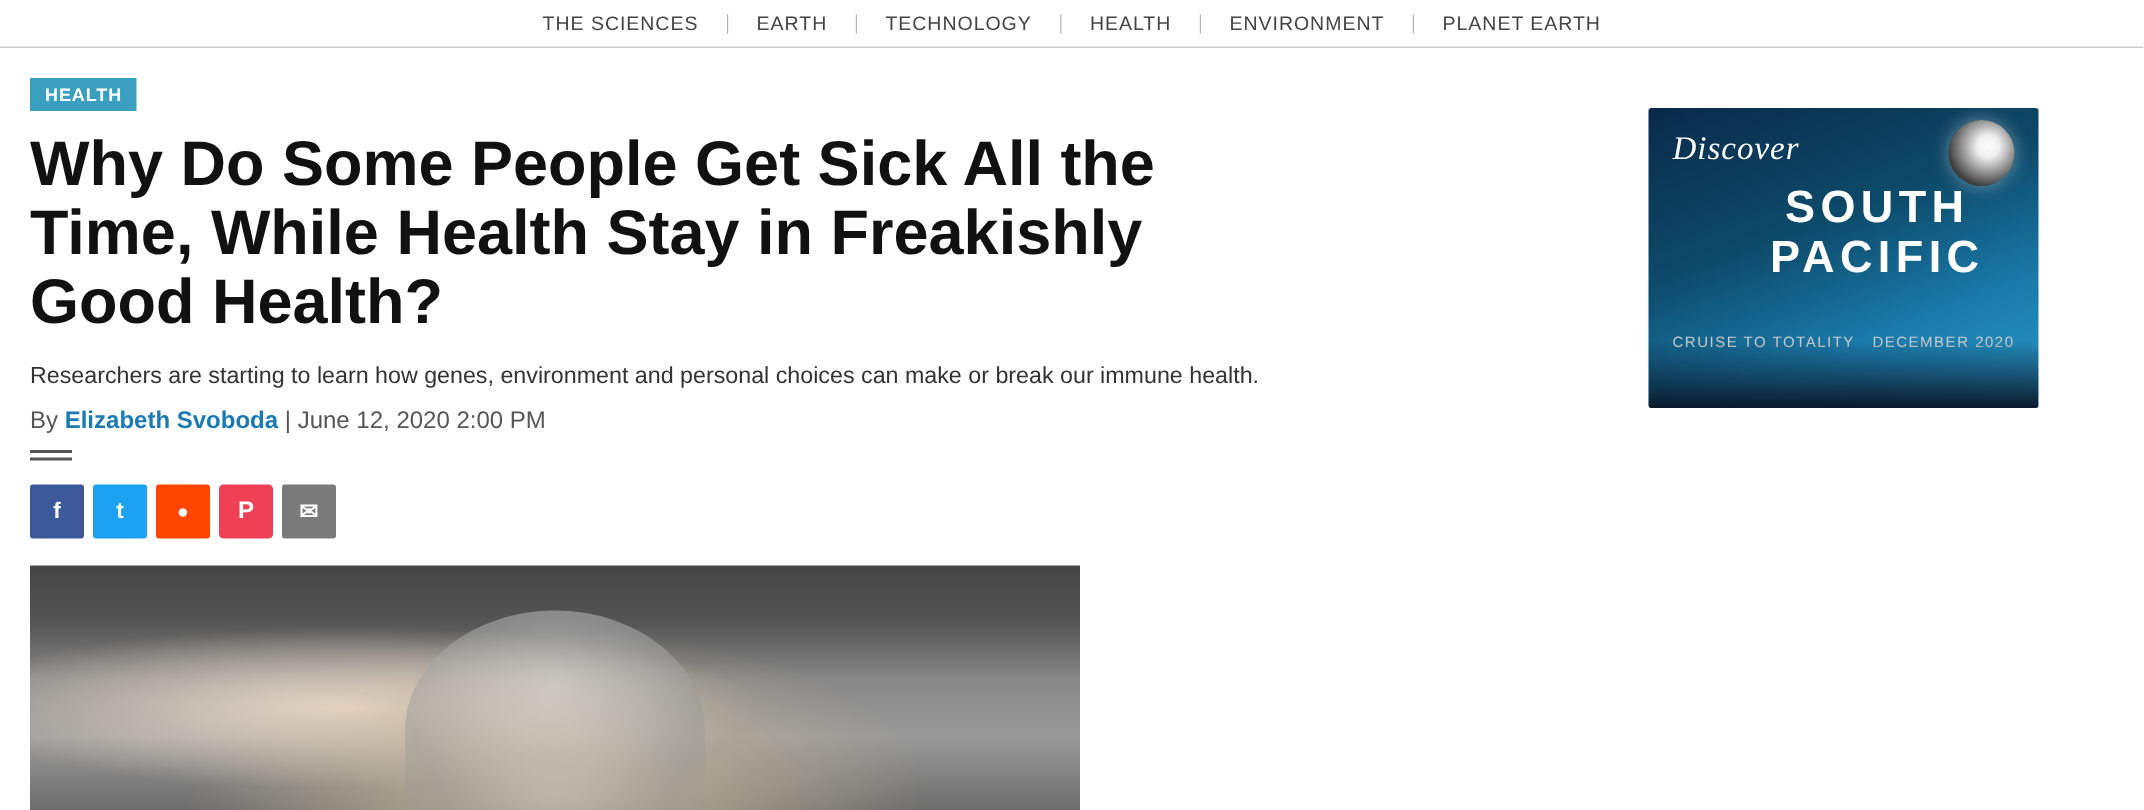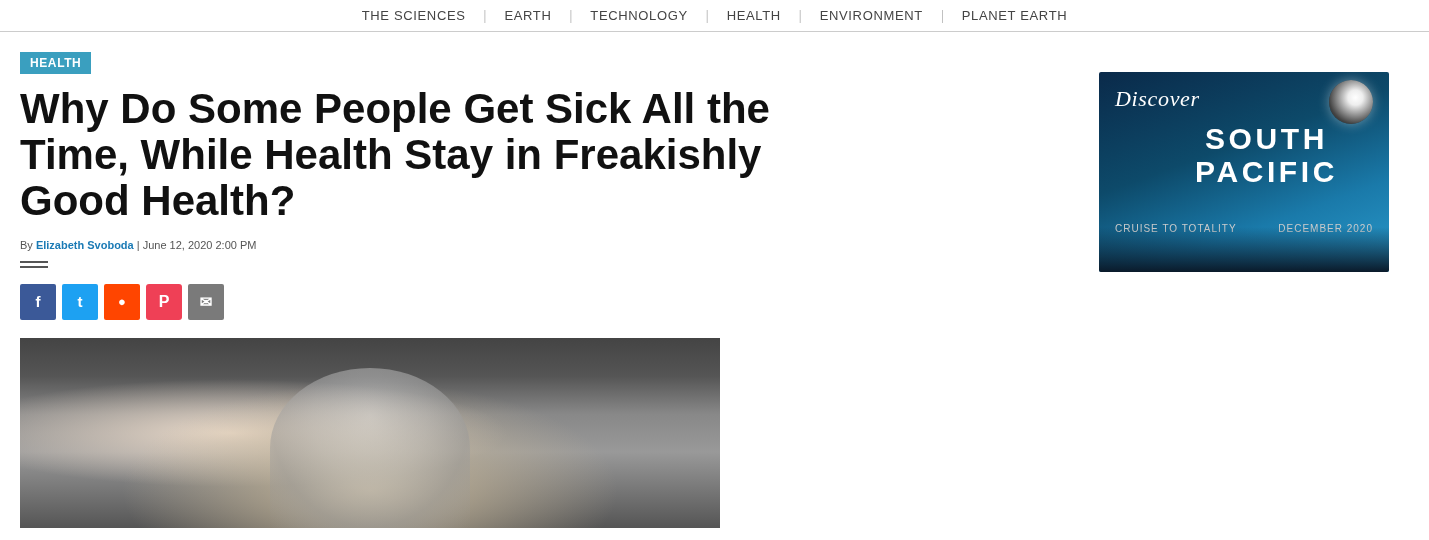--- a/index.html
+++ b/index.html
@@ -80,21 +80,21 @@
       font-size: 15.5px;
       color: #333;
       line-height: 1.5;
       margin-bottom: 10px;
       max-width: 820px;
     }
 
     
     .byline {
       font-family: Arial, Helvetica, sans-serif;
-      font-size: 11px;
+      font-size: 16px;
       color: #555;
       margin-bottom: 10px;
     }
     .byline .author {
       color: #1a7ab5;
       font-weight: bold;
     }
 
     
     .divider-lines {
@@ -169,21 +169,21 @@
       opacity: 0.5;
     }
 
     
     .ad-sidebar {
       width: 310px;
       flex-shrink: 0;
       margin-top: 20px;
     }
     .ad-block {
-      width: 290px;
+      width: 260px;
       height: 200px;
       overflow: hidden;
       position: relative;
       background: linear-gradient(160deg, #0a2a4a 0%, #0d4a6a 40%, #1a7aaa 70%, #2a9acc 100%);
       border-radius: 2px;
     }
     .ad-discover-text {
       position: absolute;
       top: 14px;
       left: 16px;
@@ -270,20 +270,21 @@
 </nav>
 
 <div class="main-content">
 
   <div class="article-section">
 
     <span class="category-badge">HEALTH</span>
 
     <h1 class="article-title">Why Do Some People Get Sick All the Time, While Health Stay in Freakishly Good Health?</h1>
 
+    <p class="article-subtitle">Researchers are starting to learn how genes, environment and personal choices can make or break our immune health.</p>
 
     <div class="byline">
       <span>By</span>
       <span class="author">Elizabeth Svoboda</span>
       <span> | </span>
       <span>June 12, 2020 2:00 PM</span>
     </div>
 
     <div class="divider-lines">
       <div class="divider-line"></div>

